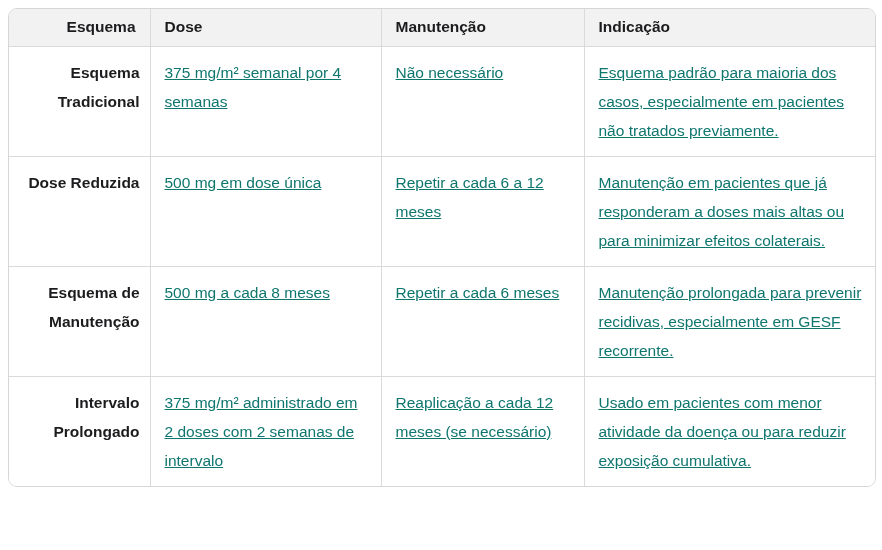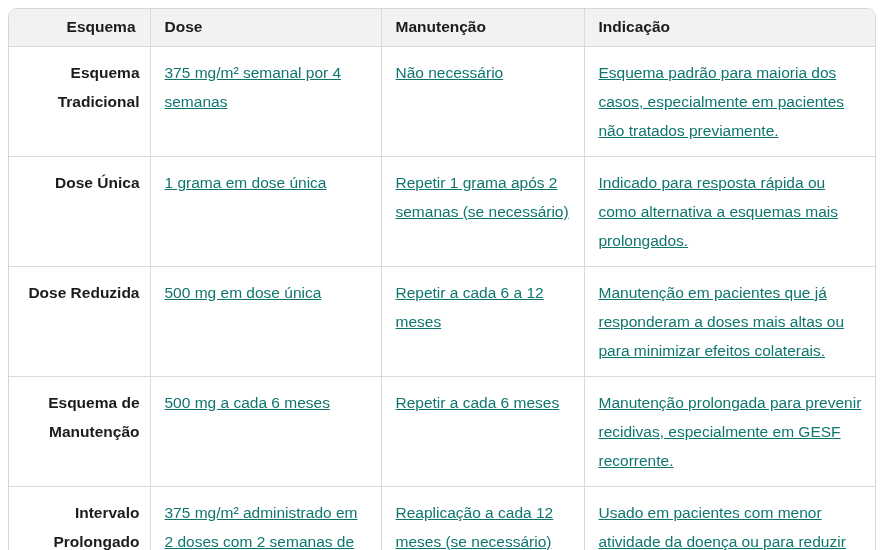--- a/index.html
+++ b/index.html
@@ -100,35 +100,29 @@
           <th>Indicação</th>
         </tr>
       </thead>
       <tbody>
         <tr class="r1">
           <th class="first">Esquema Tradicional</th>
           <td>375 mg/m² semanal por 4 semanas</td>
           <td>Não necessário</td>
           <td>Esquema padrão para maioria dos casos, especialmente em pacientes não tratados previamente.</td>
         </tr>
-        <tr class="r2">
-          <th class="first">Dose Única</th>
-          <td>1 grama em dose única</td>
-          <td>Repetir 1 grama após 2 semanas (se necessário)</td>
-          <td>Indicado para resposta rápida ou como alternativa a esquemas mais prolongados.</td>
-        </tr>
         <tr class="r3">
           <th class="first">Dose Reduzida</th>
           <td>500 mg em dose única</td>
           <td>Repetir a cada 6 a 12 meses</td>
           <td>Manutenção em pacientes que já responderam a doses mais altas ou para minimizar efeitos colaterais.</td>
         </tr>
         <tr class="r4">
           <th class="first">Esquema de Manutenção</th>
-          <td>500 mg a cada 6 meses</td>
+          <td>500 mg a cada 8 meses</td>
           <td>Repetir a cada 6 meses</td>
           <td>Manutenção prolongada para prevenir recidivas, especialmente em GESF recorrente.</td>
         </tr>
         <tr class="r5">
           <th class="first">Intervalo Prolongado</th>
           <td>375 mg/m² administrado em 2 doses com 2 semanas de intervalo</td>
           <td>Reaplicação a cada 12 meses (se necessário)</td>
           <td>Usado em pacientes com menor atividade da doença ou para reduzir exposição cumulativa.</td>
         </tr>
       </tbody>

